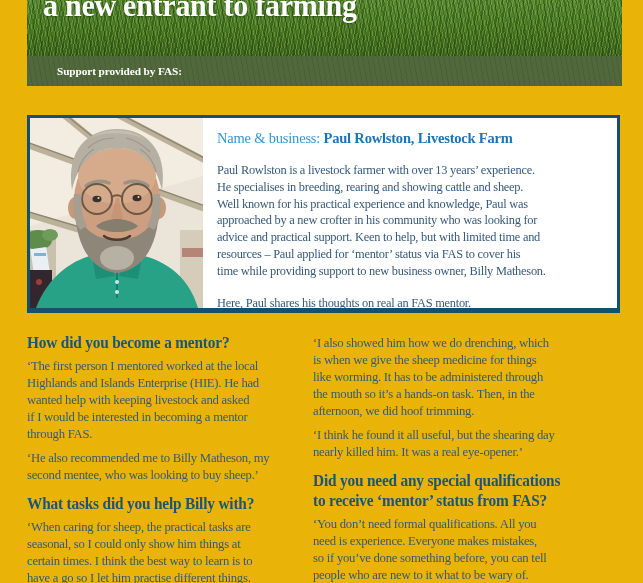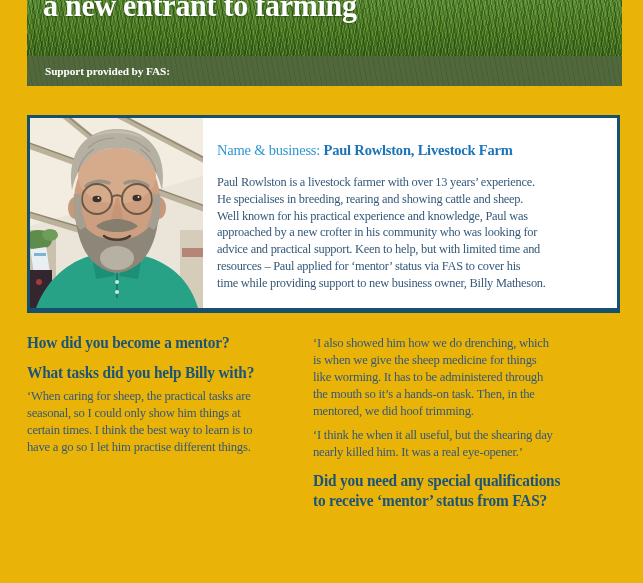--- a/index.html
+++ b/index.html
@@ -18,34 +18,34 @@
       linear-gradient(180deg,#5a8a33 0%, #4a7722 55%, #3c641c 100%);
   }
   .hero-title {
     position:absolute; top:-12px; left:16px; margin:0;
     font-size:31px; line-height:36px; font-weight:700; color:#ffffff;
     letter-spacing:-0.3px; transform:scaleX(.97); transform-origin:left top;
     white-space:pre; text-shadow:0 1px 2px rgba(10,40,5,.45);
   }
   .support-bar {
     height:30px; background:#51673c; color:#fff;
-    display:flex; align-items:center; padding-left:18px;
+    display:flex; align-items:center; padding-left:30px;
     font-size:11.3px; letter-spacing:-0.1px;
     background-image:repeating-linear-gradient(80deg, rgba(20,40,10,.12) 0 1px, transparent 1px 5px);
   }
   .support-bold { font-weight:700; }
   
   .profile-box {
     margin:29px 23px 0 27px; height:190px;
     border:3px solid #15506e; border-bottom-width:5px;
     display:flex; background:#fff; overflow:hidden;
   }
   .photo { width:173px; flex:0 0 173px; }
   .photo svg { display:block; width:173px; height:190px; }
-  .profile-text { padding:24px 8px 0 14px; overflow:hidden; }
+  .profile-text { padding:12px 8px 0 14px; overflow:hidden; }
   .name-line { margin:0 0 15px; font-size:14.5px; letter-spacing:-0.2px; white-space:pre; }
   .label { color:#2e97d3; }
   .name  { color:#1b74b8; font-weight:700; }
   .bio, .outro {
     margin:15px 0 7px; color:#35597a; font-size:12.4px; line-height:16.8px;
     white-space:pre-line; letter-spacing:-0.25px;
   }
   
   .qa { display:flex; margin:20px 16px 0 27px; color:#35597a; }
   .col-left  { width:286px; flex:0 0 286px; }
@@ -164,33 +164,44 @@
 advice and practical support. Keen to help, but with limited time and
 resources – Paul applied for ‘mentor’ status via FAS to cover his
 time while providing support to new business owner, Billy Matheson.</p>
       <p class="outro">Here, Paul shares his thoughts on real an FAS mentor.</p>
     </div>
   </section>
 
   <section class="qa">
     <div class="col-left">
       <h2 class="first">How did you become a mentor?</h2>
+      <p>‘The first person I mentored worked at the local
+Highlands and Islands Enterprise (HIE). He had
+wanted help with keeping livestock and asked
+if I would be interested in becoming a mentor
+through FAS.</p>
+      <p>‘He also recommended me to Billy Matheson, my
+second mentee, who was looking to buy sheep.’</p>
       <h2>What tasks did you help Billy with?</h2>
       <p>‘When caring for sheep, the practical tasks are
 seasonal, so I could only show him things at
 certain times. I think the best way to learn is to
 have a go so I let him practise different things.</p>
     </div>
     <div class="col-right">
       <p class="align-top">‘I also showed him how we do drenching, which
 is when we give the sheep medicine for things
 like worming. It has to be administered through
 the mouth so it’s a hands-on task. Then, in the
-mentored, we did hoof trimming.</p>
-      <p>‘I think he when it all useful, but the shearing day
+afternoon, we did hoof trimming.</p>
+      <p>‘I think he found it all useful, but the shearing day
 nearly killed him. It was a real eye-opener.’</p>
       <h2>Did you need any special qualifications
 to receive ‘mentor’ status from FAS?</h2>
+      <p>‘You don’t need formal qualifications. All you
+need is experience. Everyone makes mistakes,
+so if you’ve done something before, you can tell
+people who are new to it what to be wary of.</p>
 
     </div>
   </section>
 
 </div>
 
 </body></html>

